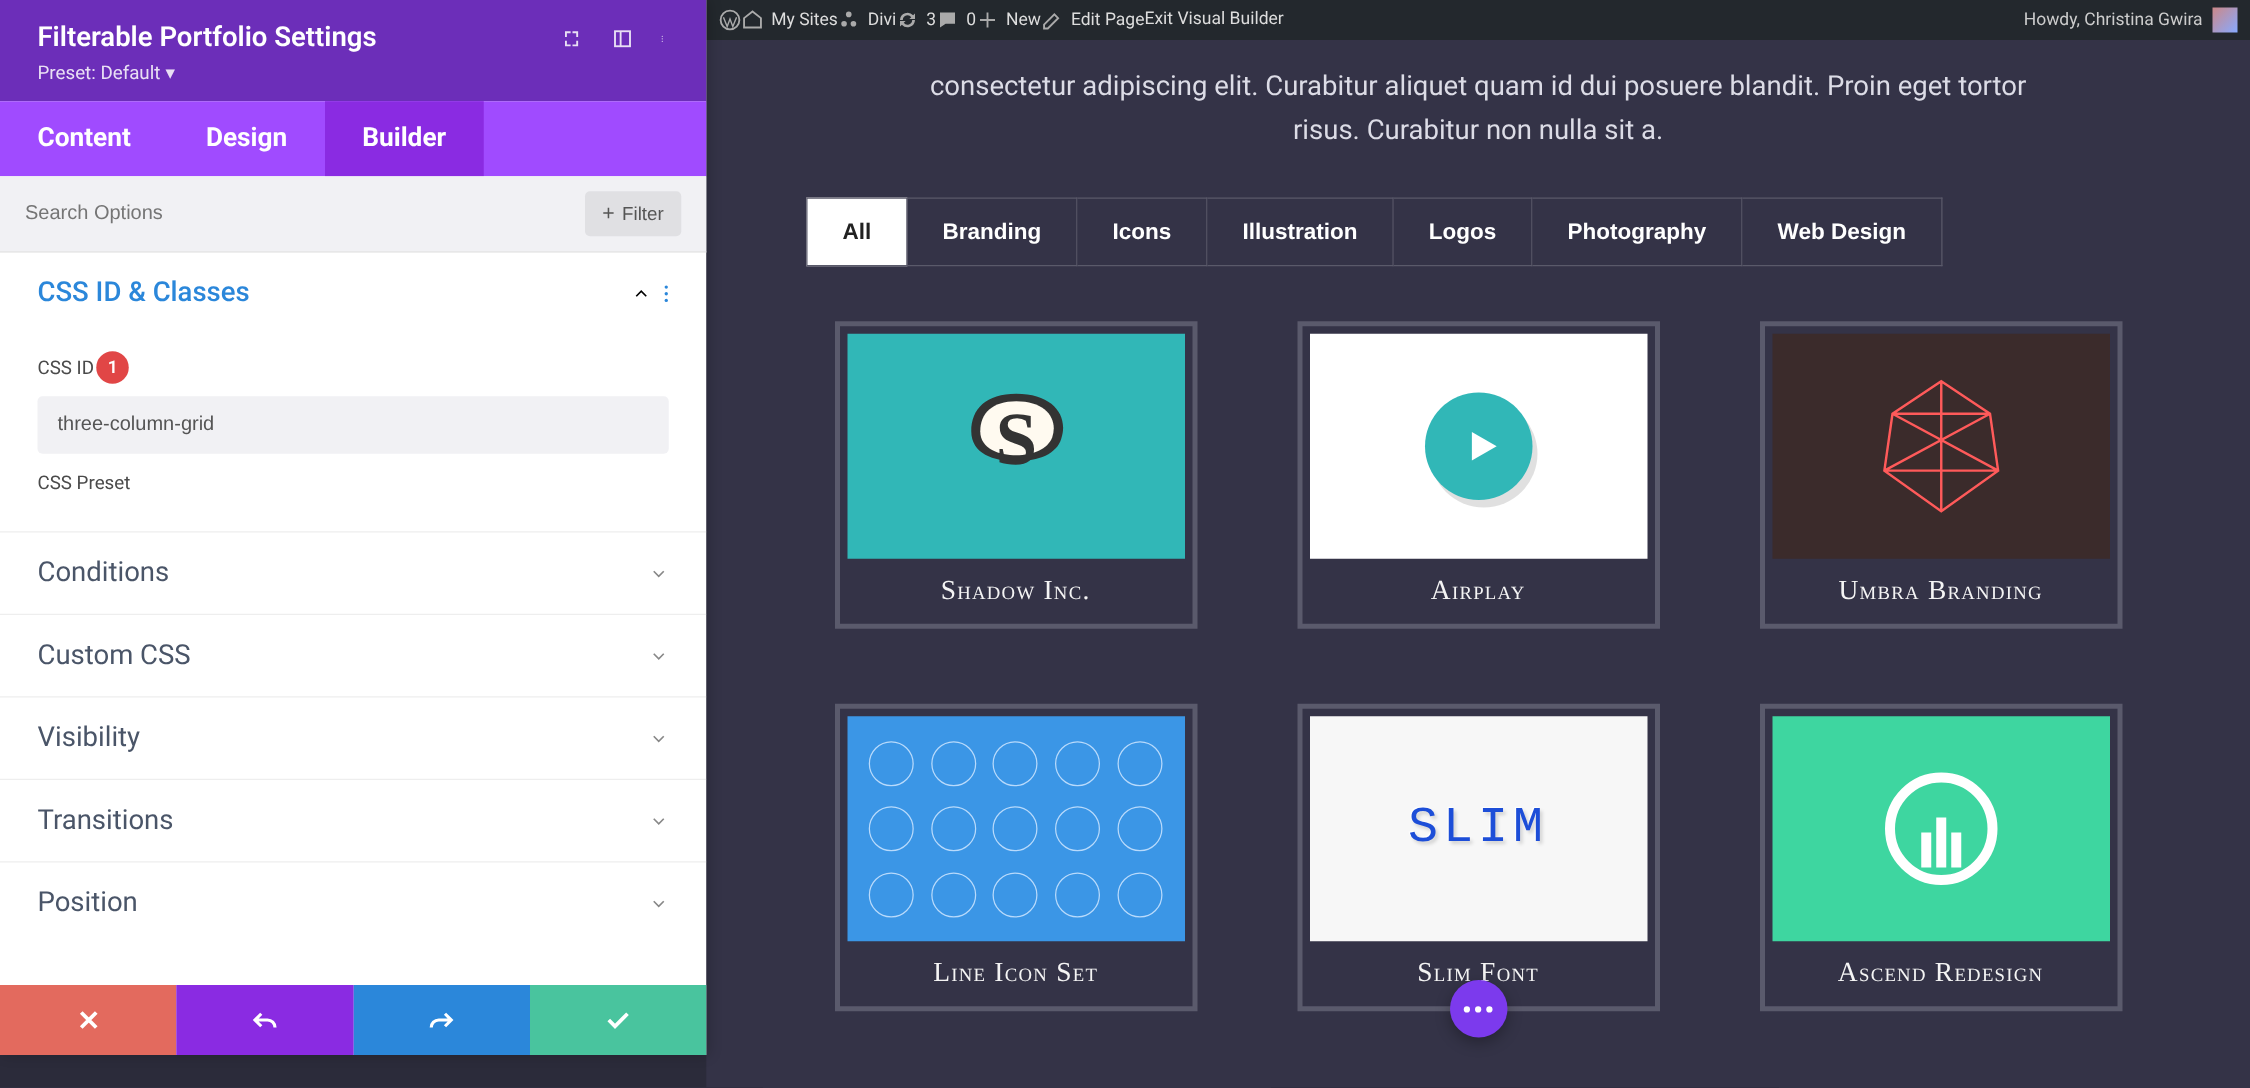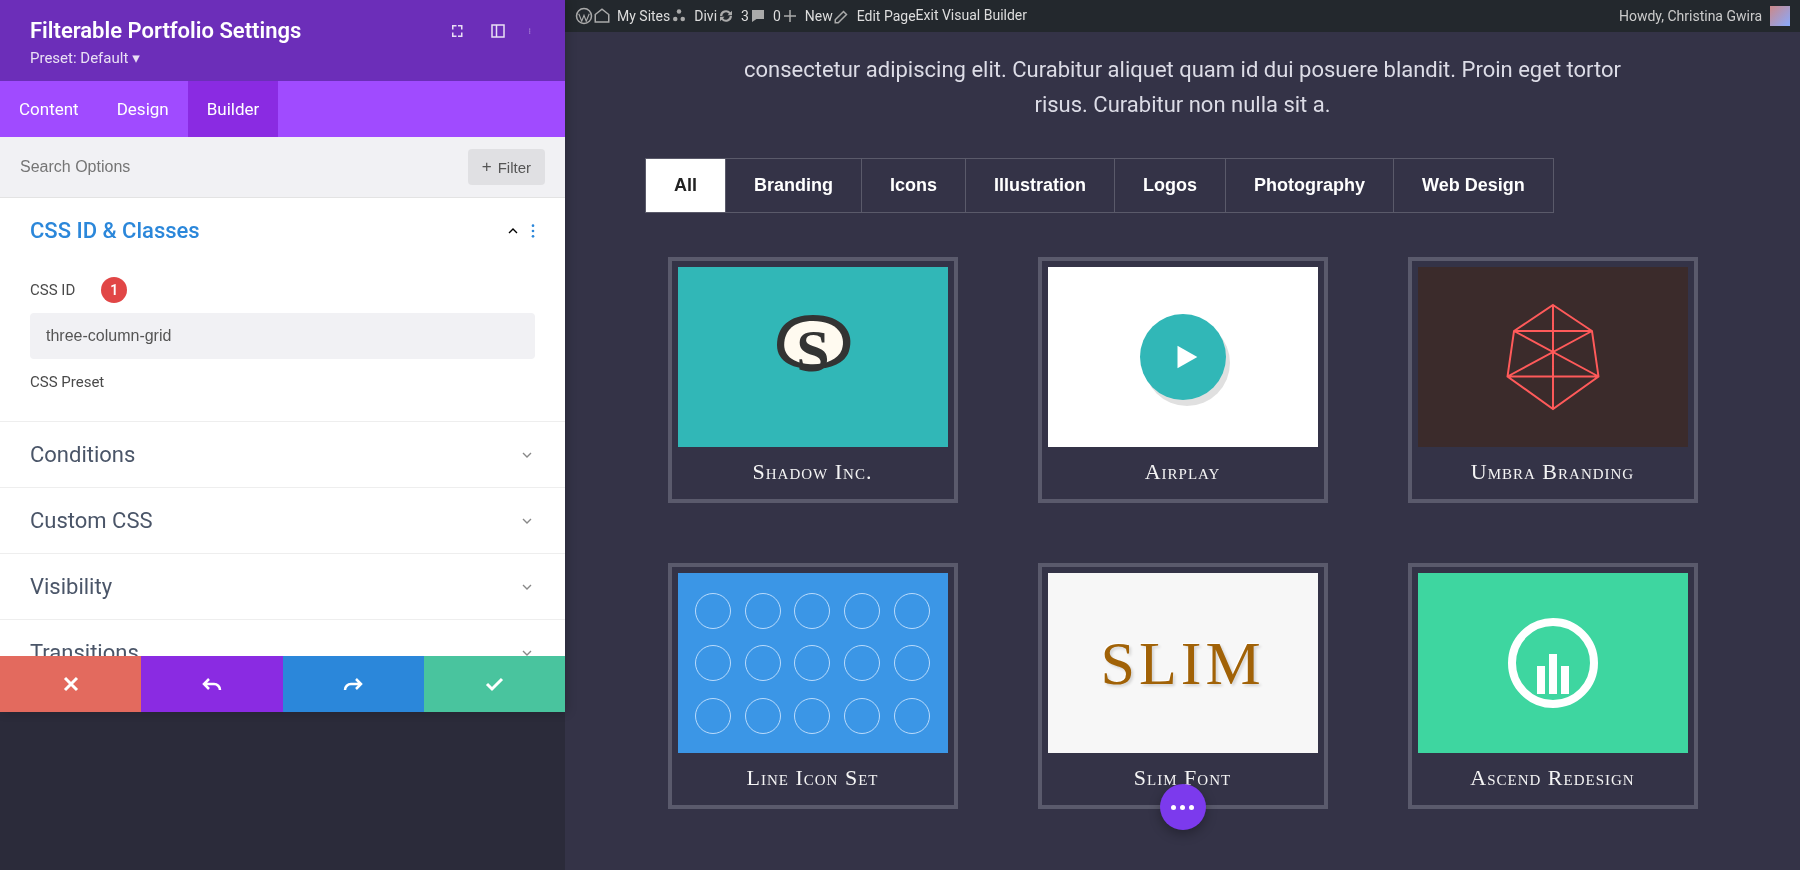--- a/index.html
+++ b/index.html
@@ -7,44 +7,44 @@
 
 
 .wp-admin-bar { position: absolute; top: 0; left: 565px; right: 0; height: 32px; background: #23282d; display: flex; align-items: center; color: #ccc; font-size: 14px; padding: 0 10px; z-index: 10; }
 .wp-admin-bar .lft { display: flex; align-items: flex-start; }
 .wp-admin-bar .itm { display: flex; align-items: center; gap: 6px; cursor: pointer; color: #ddd; }
 .wp-admin-bar .itm svg { width: 18px; height: 18px; fill: #aaa; }
 .wp-admin-bar .rgt { margin-left: auto; display: flex; align-items: center; gap: 8px; }
 .wp-admin-bar .avatar { width: 20px; height: 20px; background: linear-gradient(135deg,#c88,#8af); }
 
 
-.panel { position: absolute; top: 0; left: 0; width: 565px; height: 712px; background: #fff; display: flex; flex-direction: column; box-shadow: 2px 0 10px rgba(0,0,0,.2); z-index: 20; }
+.panel { position: absolute; top: 0; left: 0; width: 565px; height: 844px; background: #fff; display: flex; flex-direction: column; box-shadow: 2px 0 10px rgba(0,0,0,.2); z-index: 20; }
 .panel-hd { background: #6c2eb9; color: #fff; padding: 18px 30px 14px; }
 .panel-title-row { display: flex; align-items: center; justify-content: space-between; }
 .panel-title { font-size: 22px; font-weight: 600; }
 .panel-icons { display: flex; gap: 22px; align-items: center; }
 .panel-icons .ic { width: 18px; height: 18px; fill: #fff; opacity: .85; cursor: pointer; }
 .preset { font-size: 15px; opacity: .85; margin-top: 6px; display: flex; align-items: center; gap: 4px; cursor: pointer; }
 .tabs { display: flex; background: #a04bff; }
-.tabs .tab { flex: 0 0 auto; padding: 18px 19px; color: #fff; font-size: 17px; font-weight: 400; cursor: pointer; }
+.tabs .tab { flex: 0 0 auto; padding: 18px 30px; color: #fff; font-size: 21px; font-weight: 700; cursor: pointer; }
 .tabs .tab.active { background: #8a2be2; }
 .search-row { display: flex; align-items: center; background: #f1f1f4; padding: 12px 20px; border-bottom: 1px solid #e3e3e3; }
 .search-row input { border: 0; background: transparent; font-size: 16px; color: #888; flex: 1; outline: none; }
 .filter-btn { background: #e0e0e3; border: 0; padding: 8px 14px; border-radius: 4px; font-size: 15px; color: #555; cursor: pointer; display: flex; align-items: center; gap: 6px; }
 .filter-btn .pl { font-size: 17px; }
 .panel-body { flex: 1; overflow-y: auto; padding: 0; }
 .grp-hd { display: flex; align-items: center; justify-content: space-between; padding: 20px 30px; cursor: pointer; }
 .grp-hd.open .ttl { color: #2b87da; font-size: 22px; font-weight: 500; }
 .grp-hd .ttl { color: #4a5568; font-size: 22px; font-weight: 400; }
 .grp-hd .chev { width: 16px; height: 16px; fill: #888; }
 .grp-hd.open .chev { fill: #2b87da; }
 .grp-hd .dots { width: 4px; height: 16px; margin-left: 10px; fill: #2b87da; }
 .hd-right { display: flex; align-items: center; }
 .grp-content { padding: 0 30px 20px; }
-.fld-label { font-size: 15px; color: #4a4a4a; margin: 14px 0 10px; display: flex; align-items: center; gap: 26px; }
+.fld-label { font-size: 15px; color: #4a4a4a; margin: 14px 0 10px; display: flex; align-items: center; gap: 2px; }
 .badge { background: #e14646; color: #fff; width: 26px; height: 26px; border-radius: 50%; display: inline-flex; align-items: center; justify-content: center; font-size: 14px; font-weight: 600; }
 .fld-input { width: 100%; background: #f1f1f4; border: 0; padding: 14px 16px; font-size: 16px; color: #555; border-radius: 4px; outline: none; }
 .grp-row { border-top: 1px solid #eee; }
 
 
 .panel-ftr { display: flex; height: 56px; }
 .panel-ftr .b { flex: 1; display: flex; align-items: center; justify-content: center; cursor: pointer; }
 .panel-ftr .b svg { width: 24px; height: 24px; fill: #fff; }
 .b-cancel { background: #e36a5e; }
 .b-undo { background: #8a2be2; }
@@ -69,21 +69,21 @@
 .t3 { background: #3b2b2b; }
 .t4 { background: #3b96e6; display: grid; grid-template-columns: repeat(5,1fr); grid-template-rows: repeat(3,1fr); gap: 6px; padding: 14px; }
 .t4 .ci { border: 1.5px solid #cfe6ff; border-radius: 50%; width: 36px; height: 36px; margin: auto; opacity: .85; }
 .t5 { background: #f7f7f7; }
 .t6 { background: #3ed6a0; }
 
 .play { width: 86px; height: 86px; border-radius: 50%; background: #31b7b7; display: flex; align-items: center; justify-content: center; box-shadow: 4px 6px 0 rgba(0,0,0,.12); }
 .play svg { width: 34px; height: 34px; fill: #fff; margin-left: 6px; }
 .slogo { width: 120px; height: 120px; }
 .gem { width: 130px; height: 130px; }
-.slim { font-family: Liberation Serif, serif; font-size: 62px; color: #a16207; letter-spacing: 4px; text-shadow: 2px 2px 3px rgba(0,0,0,.15), -1px -1px 1px #fff; }
+.slim { font-family: Liberation Mono, monospace; font-size: 40px; color: #1d4ed8; letter-spacing: 4px; text-shadow: 2px 2px 3px rgba(0,0,0,.15), -1px -1px 1px #fff; }
 .ascend { width: 90px; height: 90px; border: 8px solid #fff; border-radius: 50%; display: flex; align-items: flex-end; justify-content: center; padding-bottom: 6px; }
 .ascend .bar { width: 8px; background: #fff; margin: 0 2px; }
 
 .fab { position: absolute; bottom: 40px; left: 50%; transform: translateX(-50%); width: 46px; height: 46px; background: #7c3aed; border-radius: 50%; display: flex; align-items: center; justify-content: center; cursor: pointer; box-shadow: 0 4px 12px rgba(0,0,0,.3); }
 .fab span { width: 5px; height: 5px; background: #fff; border-radius: 50%; margin: 0 2px; }
 </style>
 </head>
 <body>
 
 <div class="wp-admin-bar">

